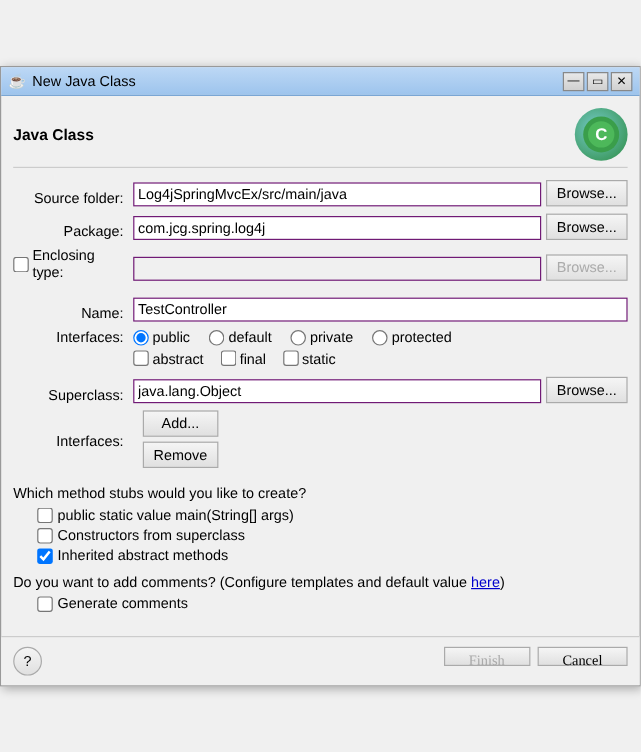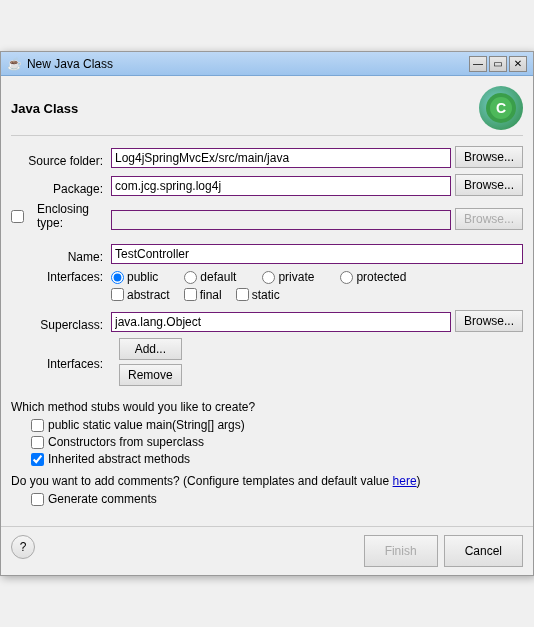--- a/index.html
+++ b/index.html
@@ -118,21 +118,21 @@
       height: 8px;
     }
     .modifiers-row {
       display: flex;
       align-items: center;
       margin-bottom: 4px;
     }
     .radio-group {
       display: flex;
       align-items: center;
-      gap: 26px;
+      gap: 16px;
       flex: 1;
     }
     .radio-item {
       display: flex;
       align-items: center;
       gap: 3px;
       cursor: pointer;
     }
     .check-group {
       display: flex;
@@ -204,25 +204,26 @@
     .footer {
       display: flex;
       justify-content: flex-end;
       padding: 8px 10px;
       gap: 6px;
       border-top: 1px solid #ccc;
       background: #f0f0f0;
     }
     .footer-btn {
       padding: 3px 20px;
-      height: 32px;
+      height: 16px;
       background: linear-gradient(to bottom, #f5f5f5, #e0e0e0);
       border: 1px solid #aaa;
       font-size: 12px;
       cursor: pointer;
+      font-family: Liberation Serif, serif;
     }
     .footer-btn:disabled {
       color: #aaa;
       cursor: default;
     }
     .help-btn {
       width: 24px;
       height: 24px;
       border-radius: 50%;
       background: linear-gradient(to bottom, #f5f5f5, #e0e0e0);
@@ -300,21 +301,21 @@
 
     <div class="form-row">
       <span class="form-label">Package:</span>
       <input class="form-input" type="text" value="com.jcg.spring.log4j" style="">
       <button class="browse-btn">Browse...</button>
     </div>
 
     <div class="form-row">
       <div style="display:flex;align-items:center;width:100px;justify-content:flex-end;padding-right:8px;flex-shrink:0;">
         <input type="checkbox" style="">
-        <span style="padding-left:13px;">Enclosing type:</span>
+        <span style="padding-left:3px;">Enclosing type:</span>
       </div>
       <input class="form-input" type="text" value="" disabled="" style="background: rgb(240, 240, 240);">
       <button class="browse-btn" disabled="">Browse...</button>
     </div>
 
     <div class="separator"></div>
 
     <div class="form-row">
       <span class="form-label">Name:</span>
       <input class="form-input" type="text" value="TestController" style="">

